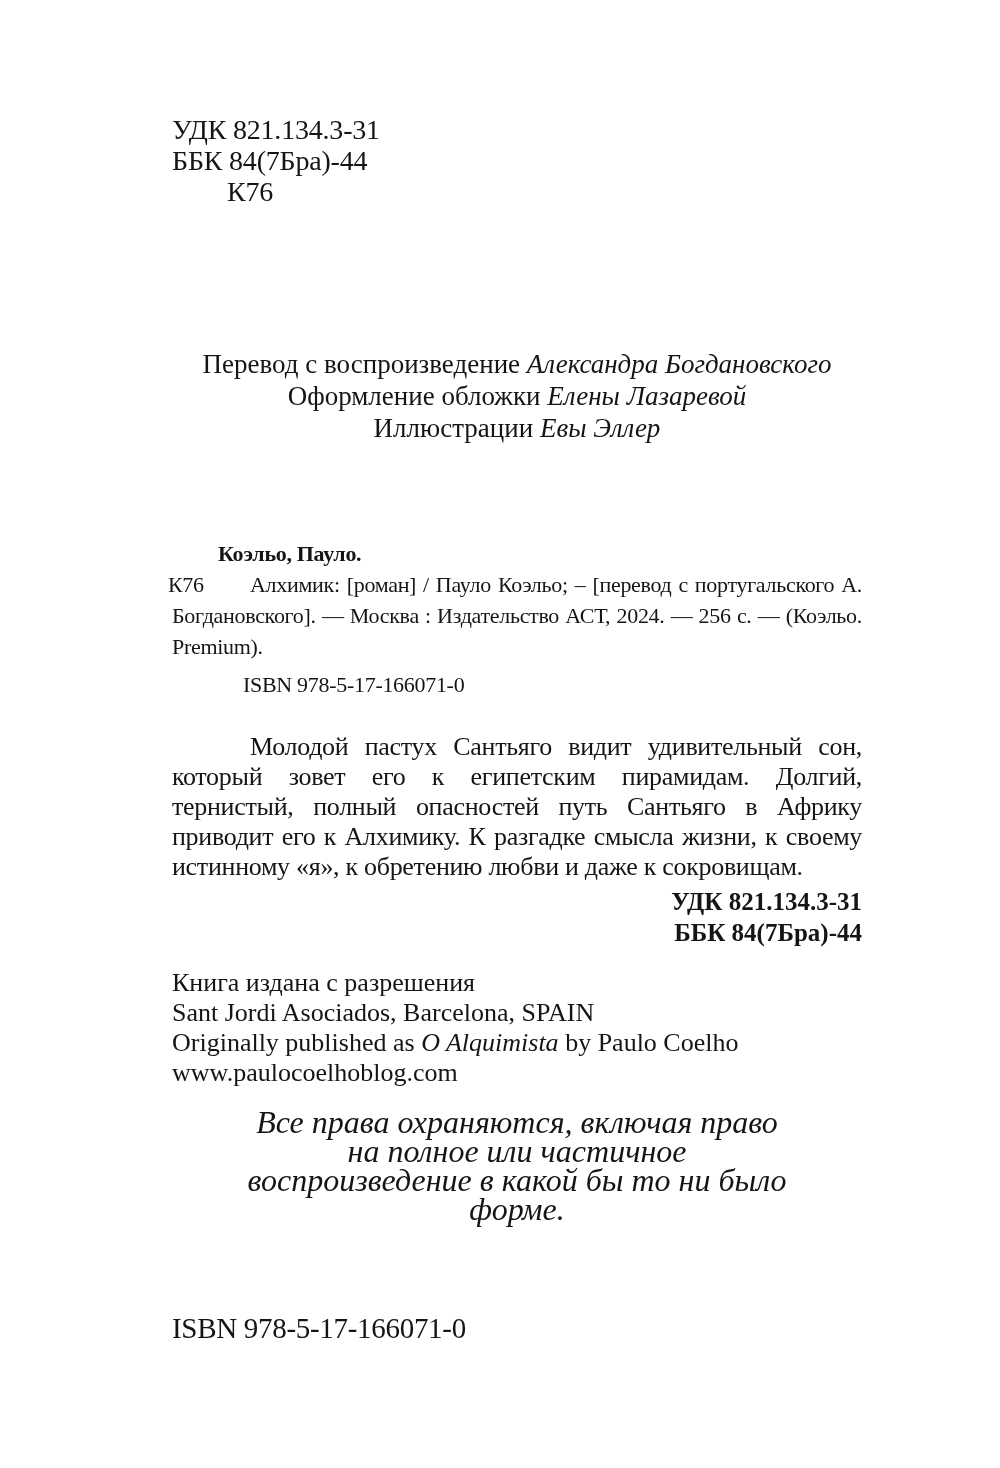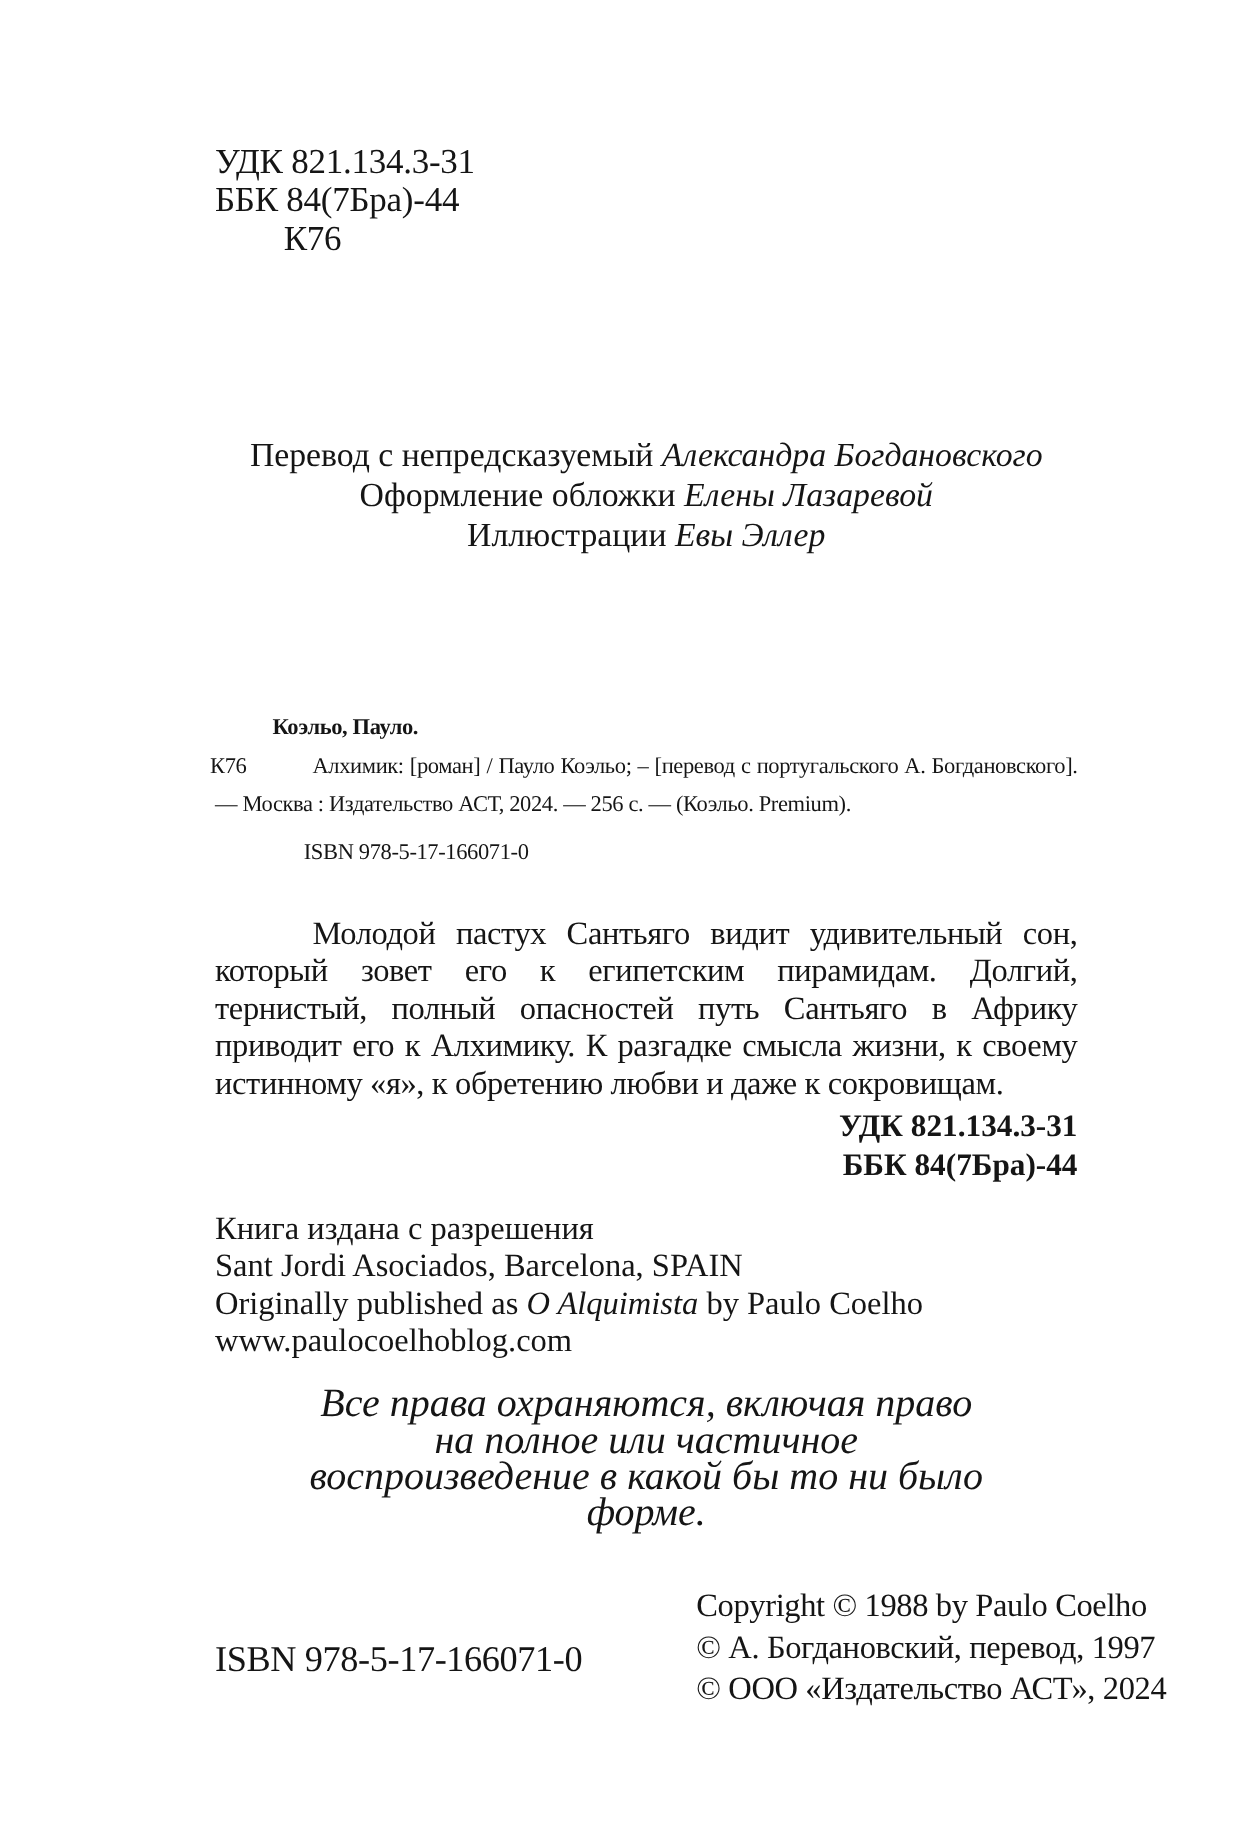--- a/index.html
+++ b/index.html
@@ -29,21 +29,21 @@
   .udk-top .code-indent { padding-left: 55px; }
   
   .credits {
     top: 348px;
     text-align: center;
     font-size: 27px;
     line-height: 32px;
   }
   .credits .it { font-style: italic; }
   
-  .catalog { top: 566px; font-size: 18px; line-height: 31px; letter-spacing: -0.3px; }
+  .catalog { top: 538px; font-size: 22px; line-height: 31px; letter-spacing: -0.3px; }
   .catalog-author { font-weight: bold; padding-left: 46px; }
   .catalog-body { position: relative; }
   .catalog-code { position: absolute; left: -4px; top: 0; }
   .catalog-text { text-indent: 78px; text-align: justify; }
   .catalog-isbn { padding-left: 71px; margin-top: 7px; }
   
   .annotation { top: 688px; font-size: 26px; line-height: 30px; letter-spacing: -0.3px; }
   .annotation p { text-indent: 78px; text-align: justify; margin-top: 44px; }
   .udk-right {
     top: 886px;
@@ -91,21 +91,21 @@
 
 <div class="page">
 
   <section class="col udk-top">
     <div>УДК 821.134.3-31</div>
     <div>ББК 84(7Бра)-44</div>
     <div class="code-indent">К76</div>
   </section>
 
   <section class="col credits">
-    <div><span>Перевод с непредсказуемый </span><span class="it">Александра Богдановского</span></div>
+    <div><span>Перевод с воспроизведение </span><span class="it">Александра Богдановского</span></div>
     <div><span>Оформление обложки </span><span class="it">Елены Лазаревой</span></div>
     <div><span>Иллюстрации </span><span class="it">Евы Эллер</span></div>
   </section>
 
   <section class="col catalog">
     <div class="catalog-author">Коэльо, Пауло.</div>
     <div class="catalog-body">
       <span class="catalog-code">К76</span>
       <p class="catalog-text">Алхимик: [роман] / Пауло Коэльо; – [перевод с португальского А. Богдановского]. — Москва : Издательство АСТ, 2024. — 256 с. — (Коэльо. Premium).</p>
     </div>
@@ -127,19 +127,14 @@
     <div><span>Originally published as </span><span class="it">O Alquimista</span><span> by Paulo Coelho</span></div>
     <div>www.paulocoelhoblog.com</div>
   </section>
 
   <section class="col rights">
     <span class="inner">Все права охраняются, включая право на полное или частичное воспроизведение в какой бы то ни было форме.</span>
   </section>
 
   <div class="isbn-bottom">ISBN 978-5-17-166071-0</div>
 
-  <section class="copyright">
-    <div>Copyright © 1988 by Paulo Coelho</div>
-    <div>© А. Богдановский, перевод, 1997</div>
-    <div>© ООО «Издательство АСТ», 2024</div>
-  </section>
 
 </div>
 
 </body></html>

